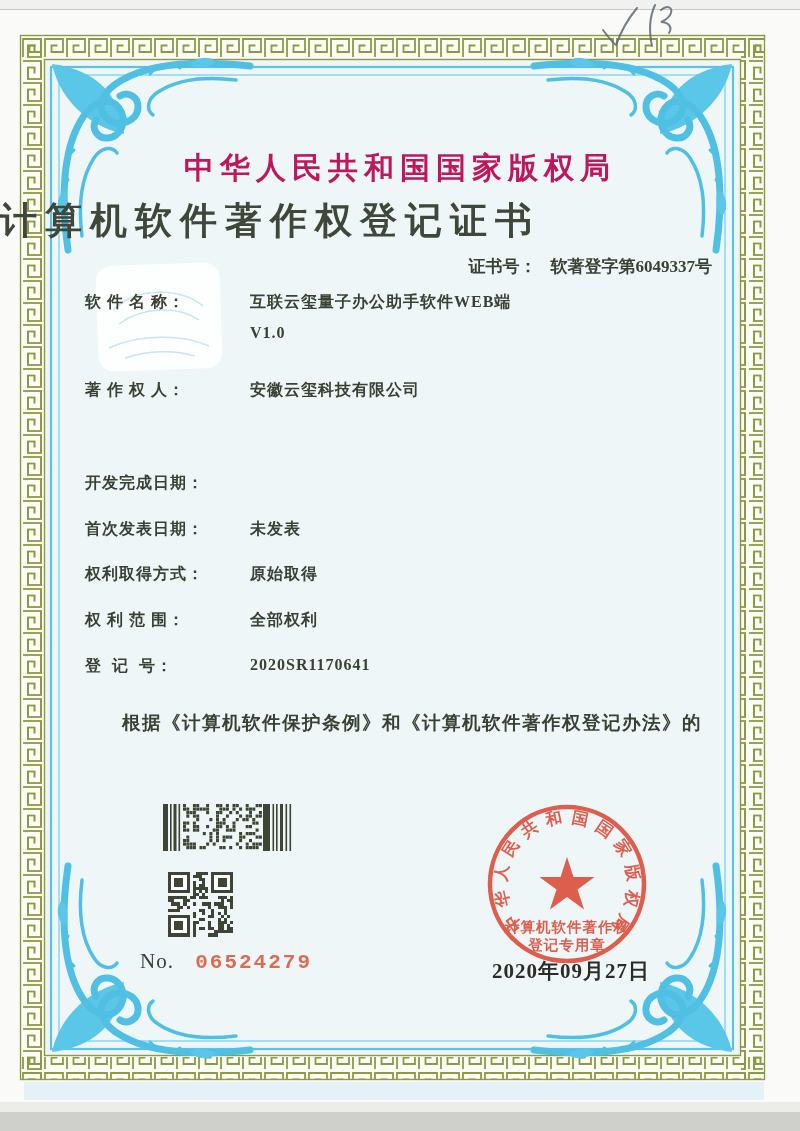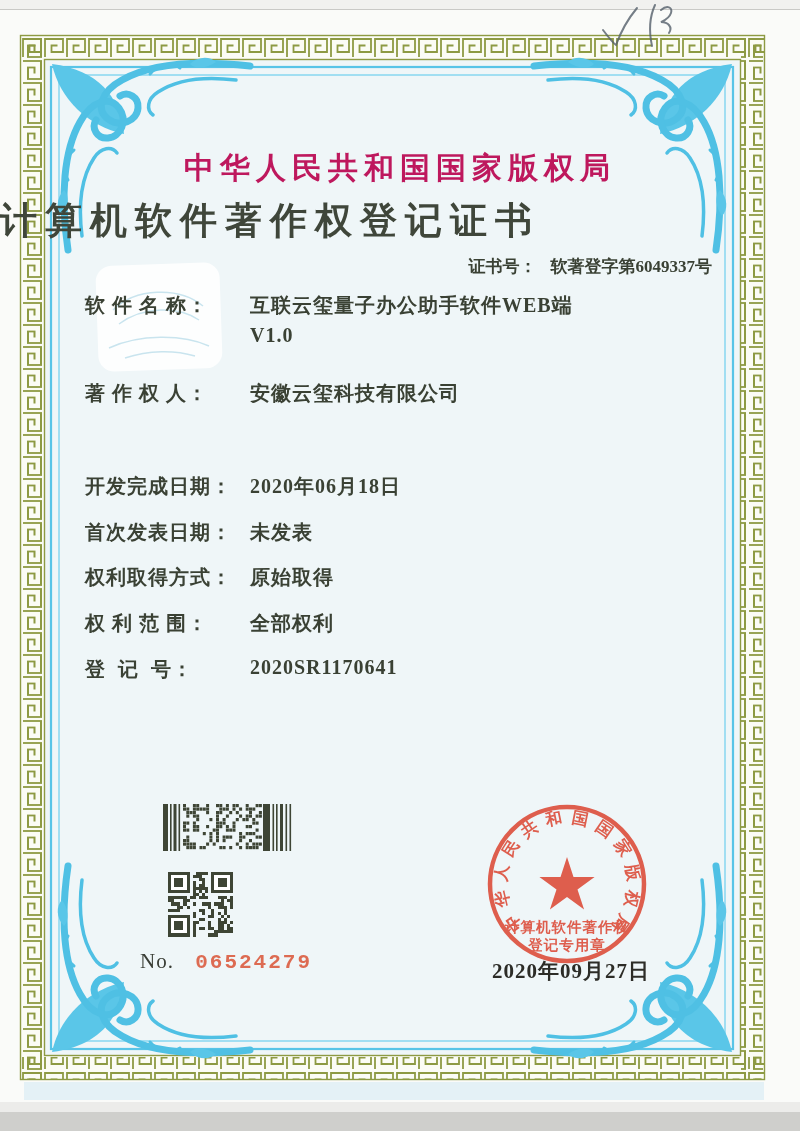--- a/index.html
+++ b/index.html
@@ -17,21 +17,21 @@
   
   #paper-tint{left:21px;top:36px;width:743px;height:1044px;background:#eff6f8;}
 
   
   .doc-text{color:#3c4335;}
   #issuer-title{left:0;top:148px;width:800px;text-align:center;font-size:30px;font-weight:bold;letter-spacing:6px;color:#be185d;}
   #certificate-title{left:0;top:196px;width:800px;text-align:left;font-size:37px;font-weight:bold;letter-spacing:8px;color:#3f463a;}
   #cert-no-line{left:0;top:255px;width:712px;text-align:right;font-size:17px;font-weight:bold;color:#3a4134;}
   #cert-no-line .gap{display:inline-block;width:14px;}
 
-  .row{position:absolute;left:85px;width:660px;height:30px;font-size:20px;font-weight:bold;color:#3a4134;letter-spacing:1px;}
+  .row{position:absolute;left:85px;width:660px;height:30px;font-size:16px;font-weight:bold;color:#3a4134;letter-spacing:1px;}
   .row .lab{white-space:pre;}
   .row .val{position:absolute;left:165px;top:0;white-space:pre;}
   .row .val2{position:absolute;left:165px;top:0;}
 
   #statement{left:85px;top:701px;width:640px;font-size:18.5px;font-weight:bold;color:#3a4134;letter-spacing:1.5px;line-height:44px;}
   #statement .l1{text-indent:2em;}
 
   #serial-line{left:140px;top:949px;font-size:21px;color:#3a3e36;}
   #serial-line .no{font-family:"Liberation Serif",serif;letter-spacing:1px;}
   #serial-line .num{font-family:"Liberation Mono","DejaVu Sans Mono",monospace;font-weight:bold;color:#dd6b52;letter-spacing:2px;margin-left:16px;}
@@ -122,40 +122,40 @@
 </div>
 <div class="row" style="top:324px">
   <span class="val2">V1.0</span>
 </div>
 <div class="row" style="top:380px">
   <span class="lab">著 作 权 人：</span>
   <span class="val">安徽云玺科技有限公司</span>
 </div>
 <div class="row" style="top:473px">
   <span class="lab">开发完成日期：</span>
-  <span class="val">2020年06月18日</span>
 </div>
 <div class="row" style="top:519px">
   <span class="lab">首次发表日期：</span>
   <span class="val">未发表</span>
 </div>
 <div class="row" style="top:564px">
   <span class="lab">权利取得方式：</span>
   <span class="val">原始取得</span>
 </div>
 <div class="row" style="top:610px">
   <span class="lab">权 利 范 围：</span>
   <span class="val">全部权利</span>
 </div>
 <div class="row" style="top:656px">
   <span class="lab">登  记  号：</span>
   <span class="val">2020SR1170641</span>
 </div>
 
 <div class="abs" id="statement">
+  <div class="l1">根据《计算机软件保护条例》和《计算机软件著作权登记办法》的</div>
 </div>
 
 <svg class="abs" id="barcode-box" viewBox="0 0 133 47">
     <rect x="0" y="0" width="5" height="47" fill="#3e4535"></rect>
     <rect x="7" y="0" width="1.6" height="47" fill="#3e4535"></rect>
     <rect x="10.5" y="0" width="3" height="47" fill="#3e4535"></rect>
     <rect x="15.5" y="0" width="1.6" height="47" fill="#3e4535"></rect>
     <rect x="20" y="0" width="3" height="3.2" fill="#3e4535"></rect>
     <rect x="20" y="3.5" width="3" height="3.2" fill="#3e4535"></rect>
     <rect x="20" y="17.5" width="3" height="3.2" fill="#3e4535"></rect>

